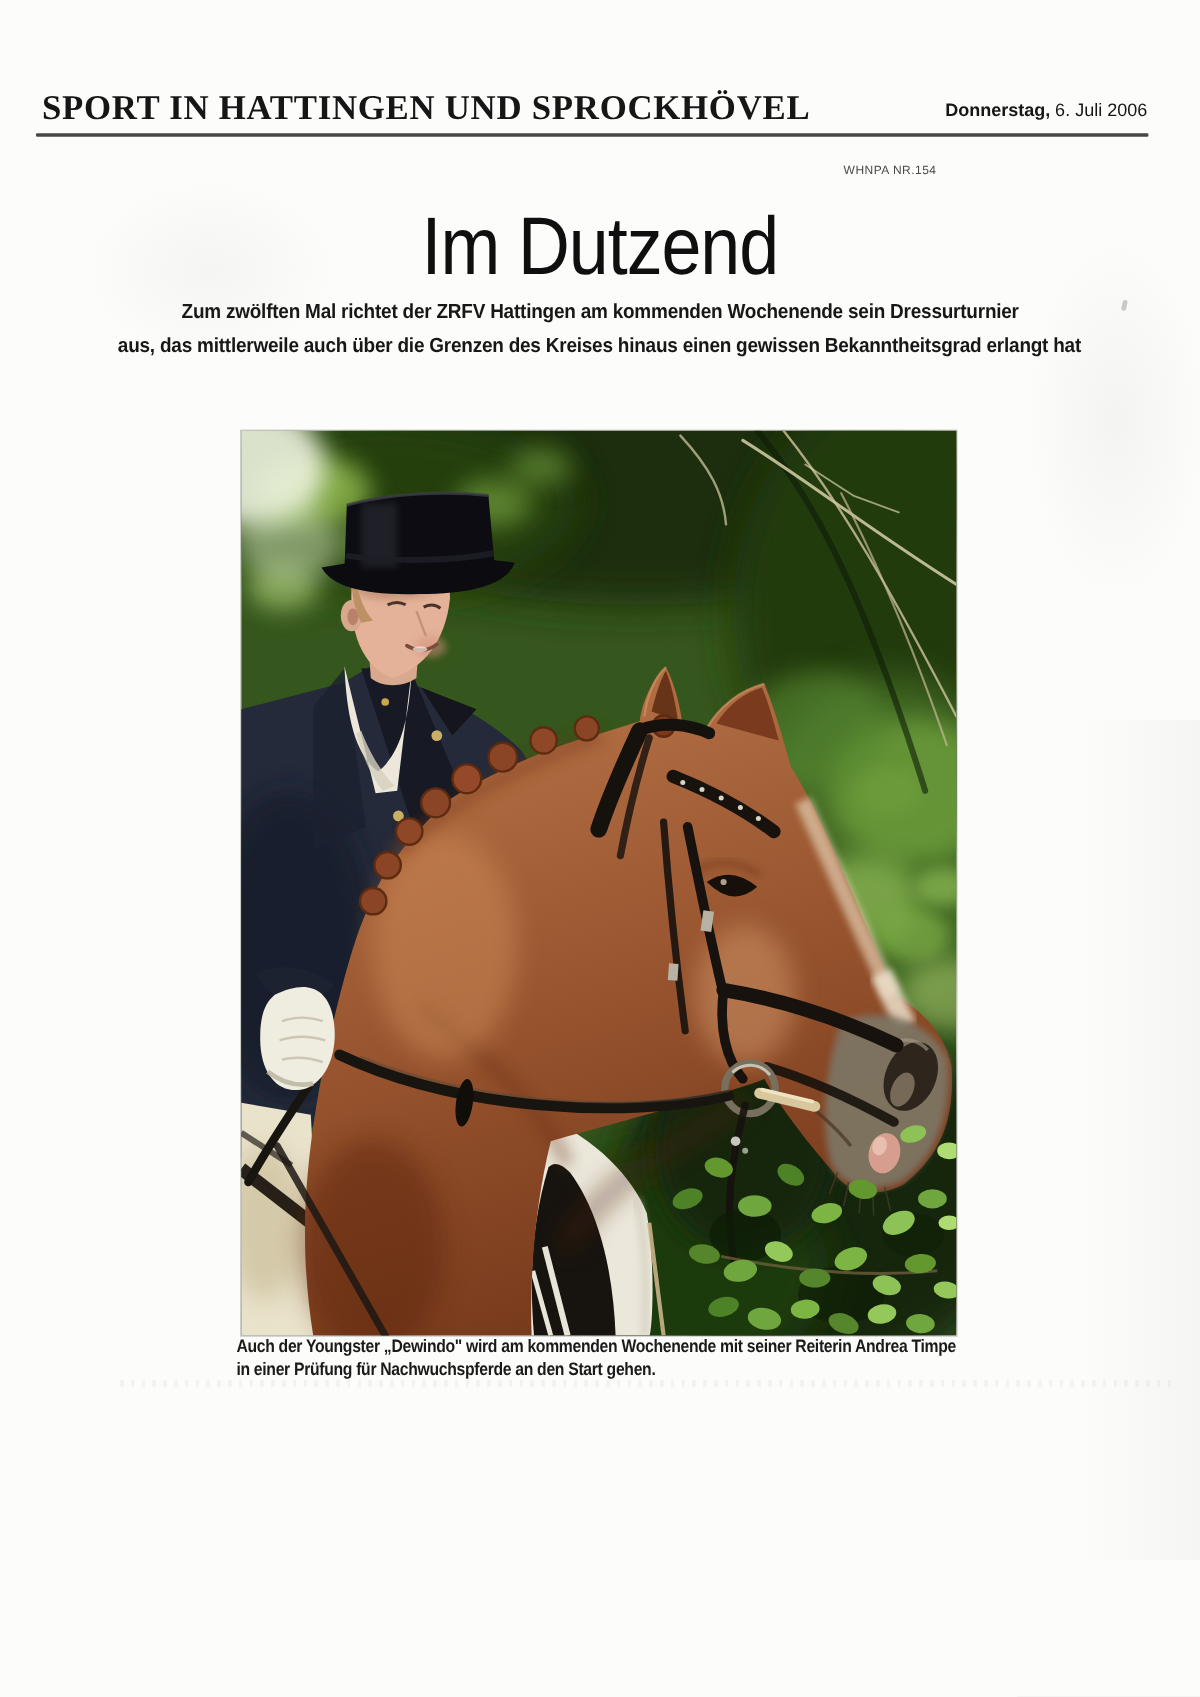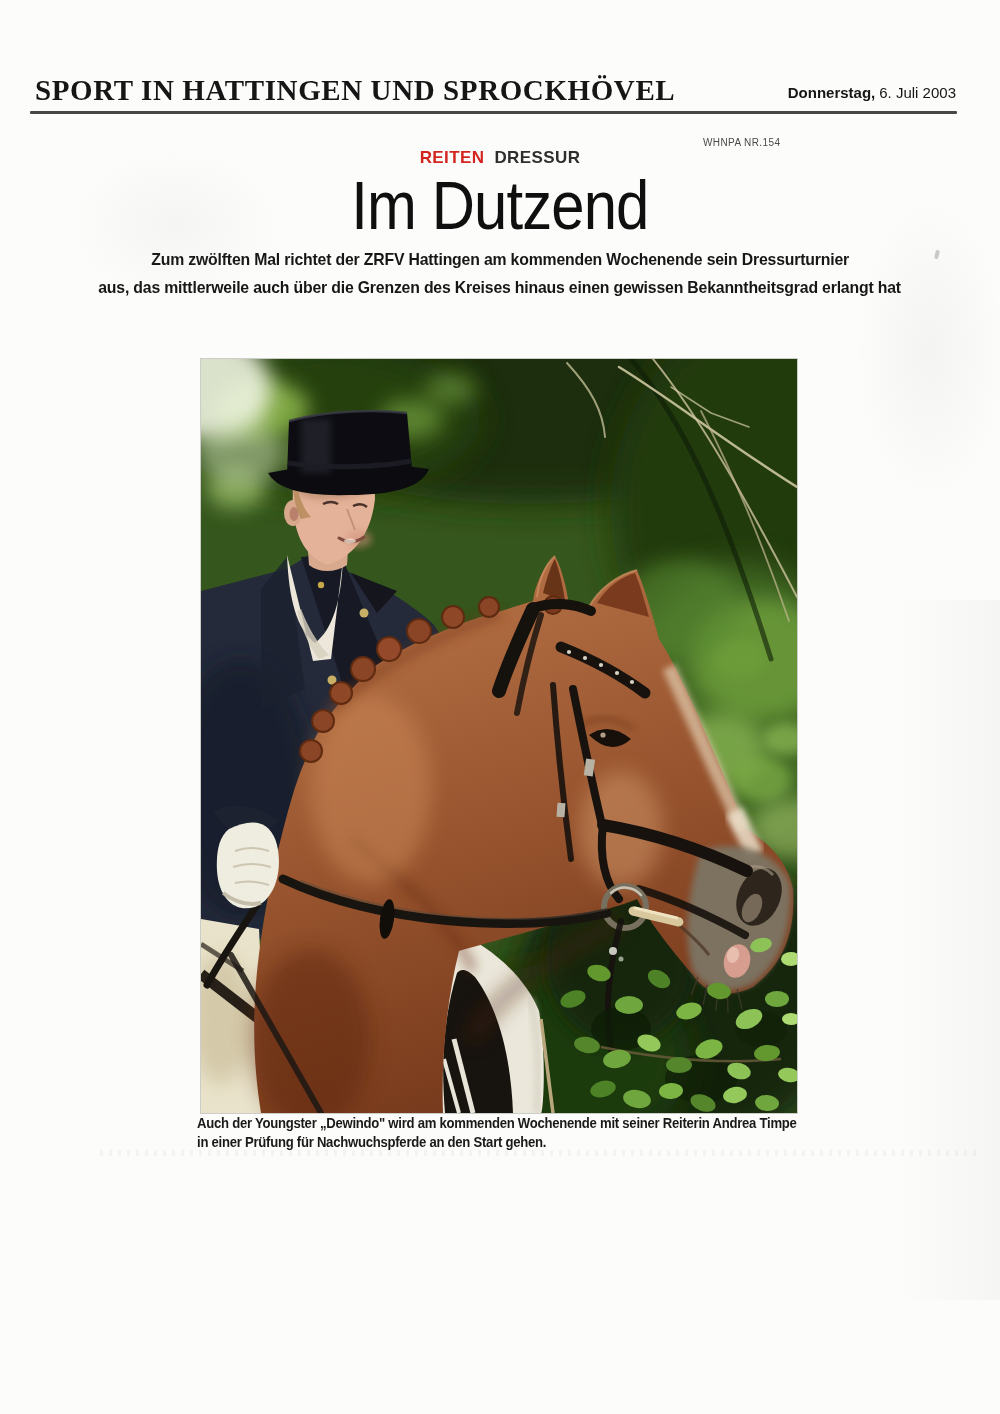--- a/index.html
+++ b/index.html
@@ -69,27 +69,24 @@
        background:repeating-linear-gradient(90deg,rgba(135,125,105,.14) 0 3px,rgba(135,125,105,0) 3px 9px);}
 </style>
 </head>
 <body>
 
 <div id="page">
 
   <div class="masthead-title">SPORT IN HATTINGEN UND SPROCKHÖVEL</div>
   <div class="issue-code">WHNPA NR.154</div>
   <div class="dateline">
-    <span class="dw">Donnerstag,</span><span class="dr">6. Juli 2003</span>
+    <span class="dw">Donnerstag,</span><span class="dr">6. Juli 2006</span>
   </div>
   <div class="header-rule"></div>
 
-  <div class="kicker">
-    <span class="k1">REITEN</span><span class="k2">DRESSUR</span>
-  </div>
   <h1 class="headline" style="margin:0;">
     <span>Im Dutzend</span>
   </h1>
   <div class="subhead">
     <span class="sl"><span>Zum zwölften Mal richtet der ZRFV Hattingen am kommenden Wochenende sein Dressurturnier</span></span>
     <span class="sl"><span>aus, das mittlerweile auch über die Grenzen des Kreises hinaus einen gewissen Bekanntheitsgrad erlangt hat</span></span>
   </div>
 
   <figure class="photo" role="img" aria-label="Dressurreiterin mit Zylinder auf braunem Pferd vor grünem Blattwerk">
     <svg viewBox="0 0 596 754" xmlns="http://www.w3.org/2000/svg">

